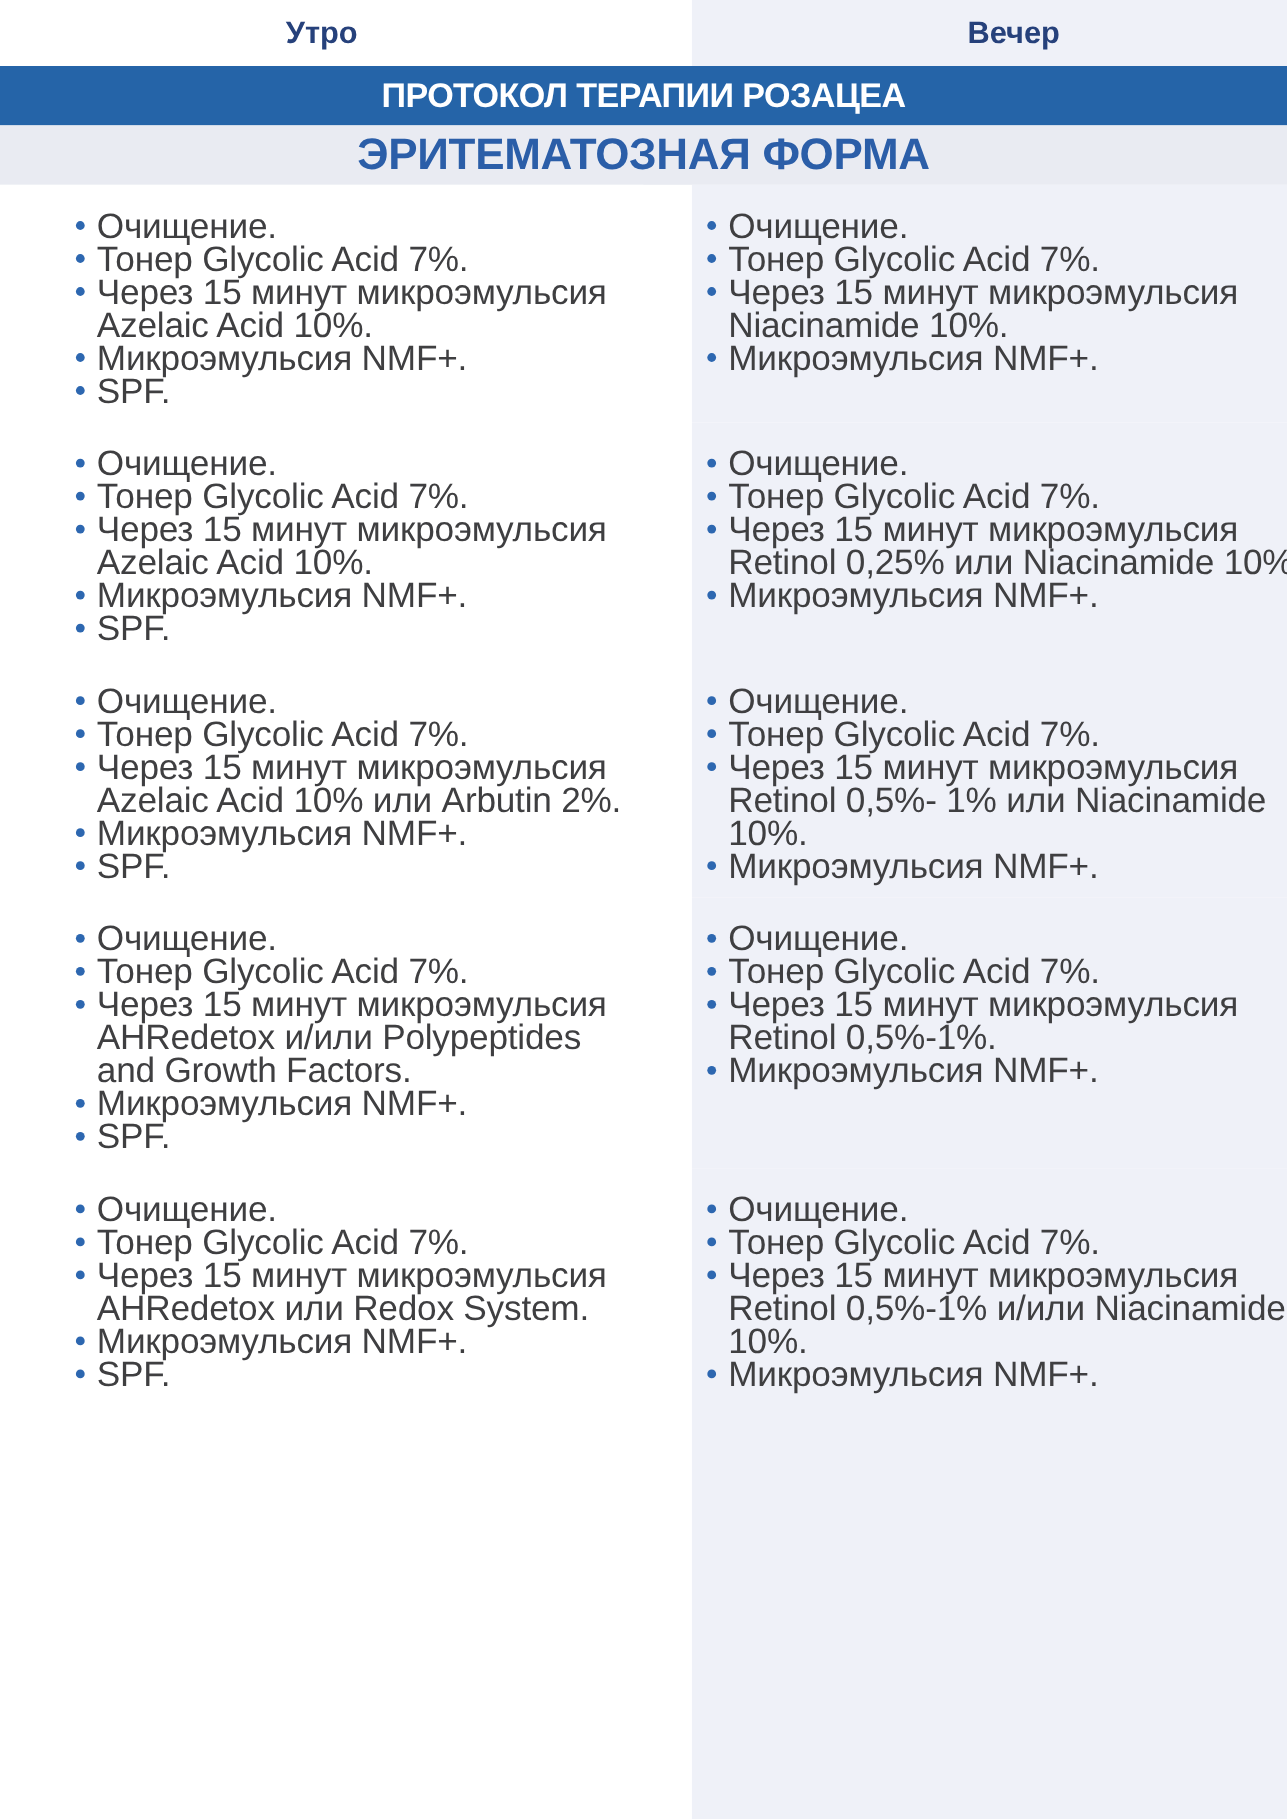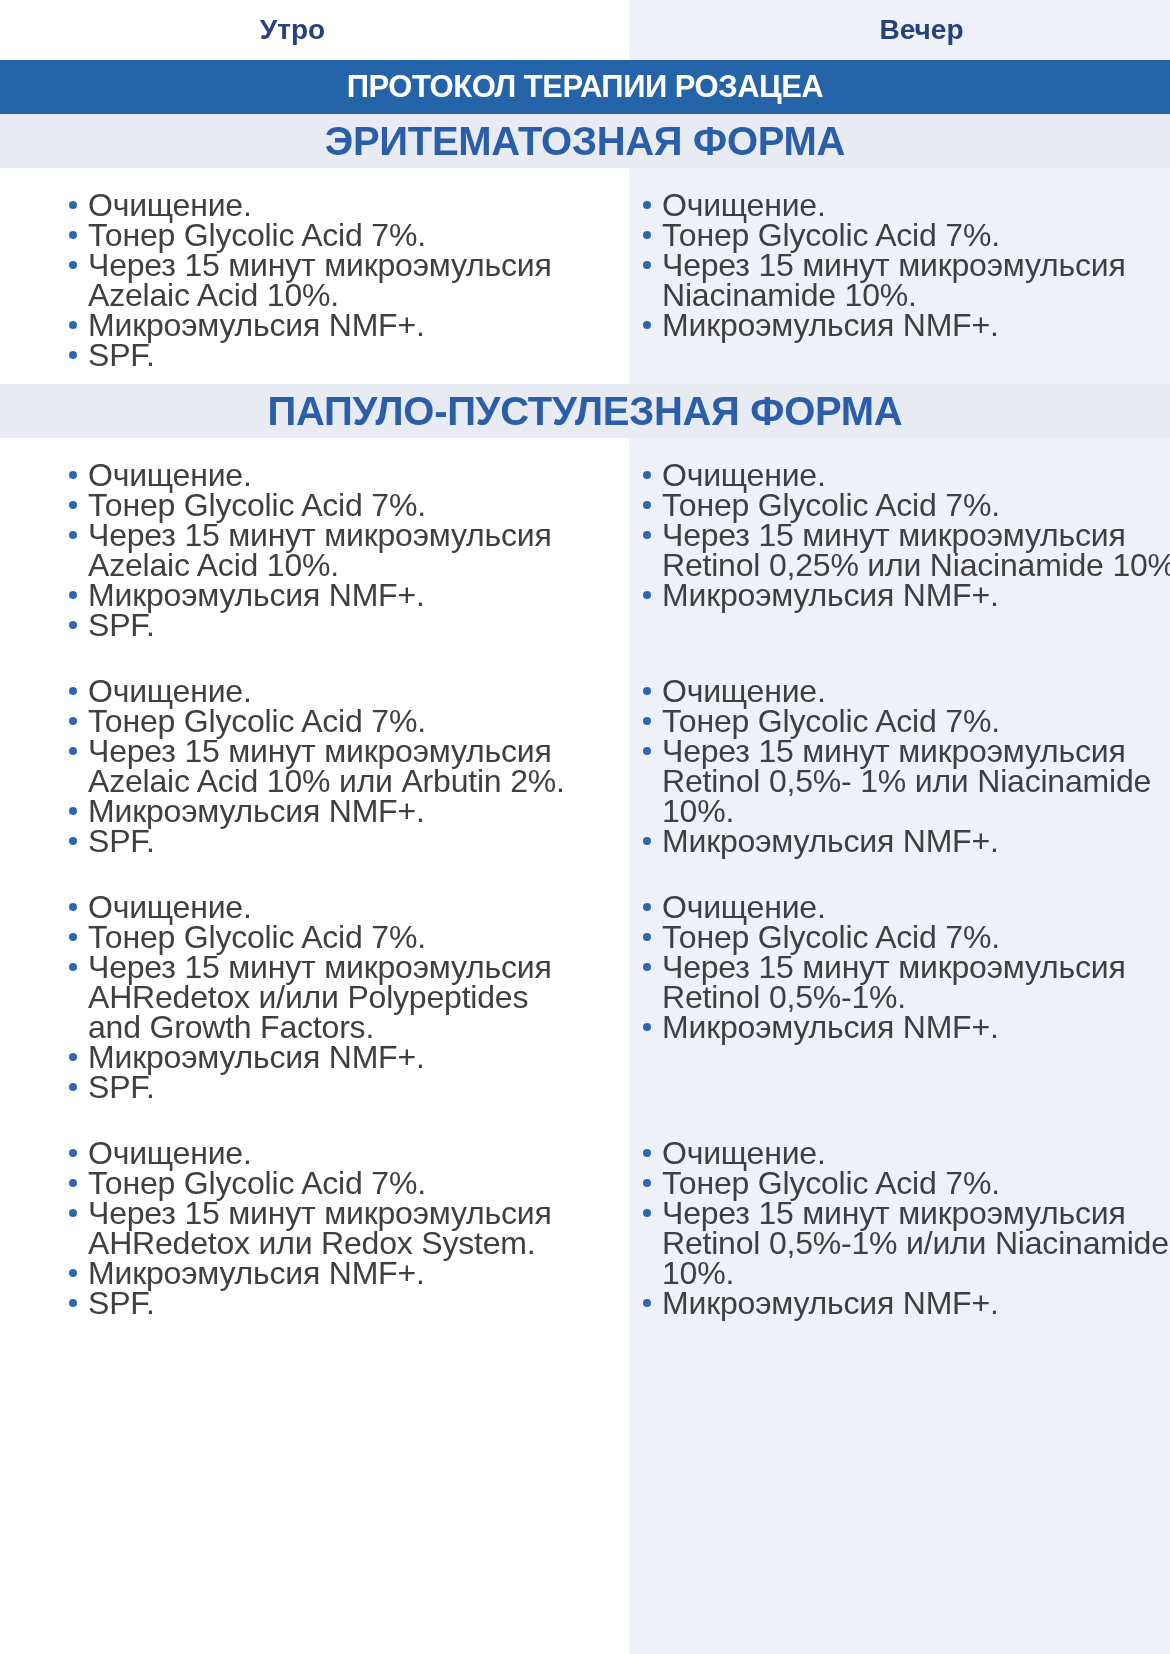--- a/index.html
+++ b/index.html
@@ -93,21 +93,20 @@
       <ul class="steps">
           <li>Очищение.</li>
           <li>Тонер Glycolic Acid 7%.</li>
           <li>Через 15 минут микроэмульсия
 Niacinamide 10%.</li>
           <li>Микроэмульсия NMF+.</li>
         </ul>
     </div>
   </div>
 
-  <div class="banner light">ПАПУЛО-ПУСТУЛЕЗНАЯ ФОРМА</div>
 
   <div class="split-row content">
     <div class="half morning">
       <ul class="steps">
           <li>Очищение.</li>
           <li>Тонер Glycolic Acid 7%.</li>
           <li>Через 15 минут микроэмульсия
 Azelaic Acid 10%.</li>
           <li>Микроэмульсия NMF+.</li>
           <li>SPF.</li>

